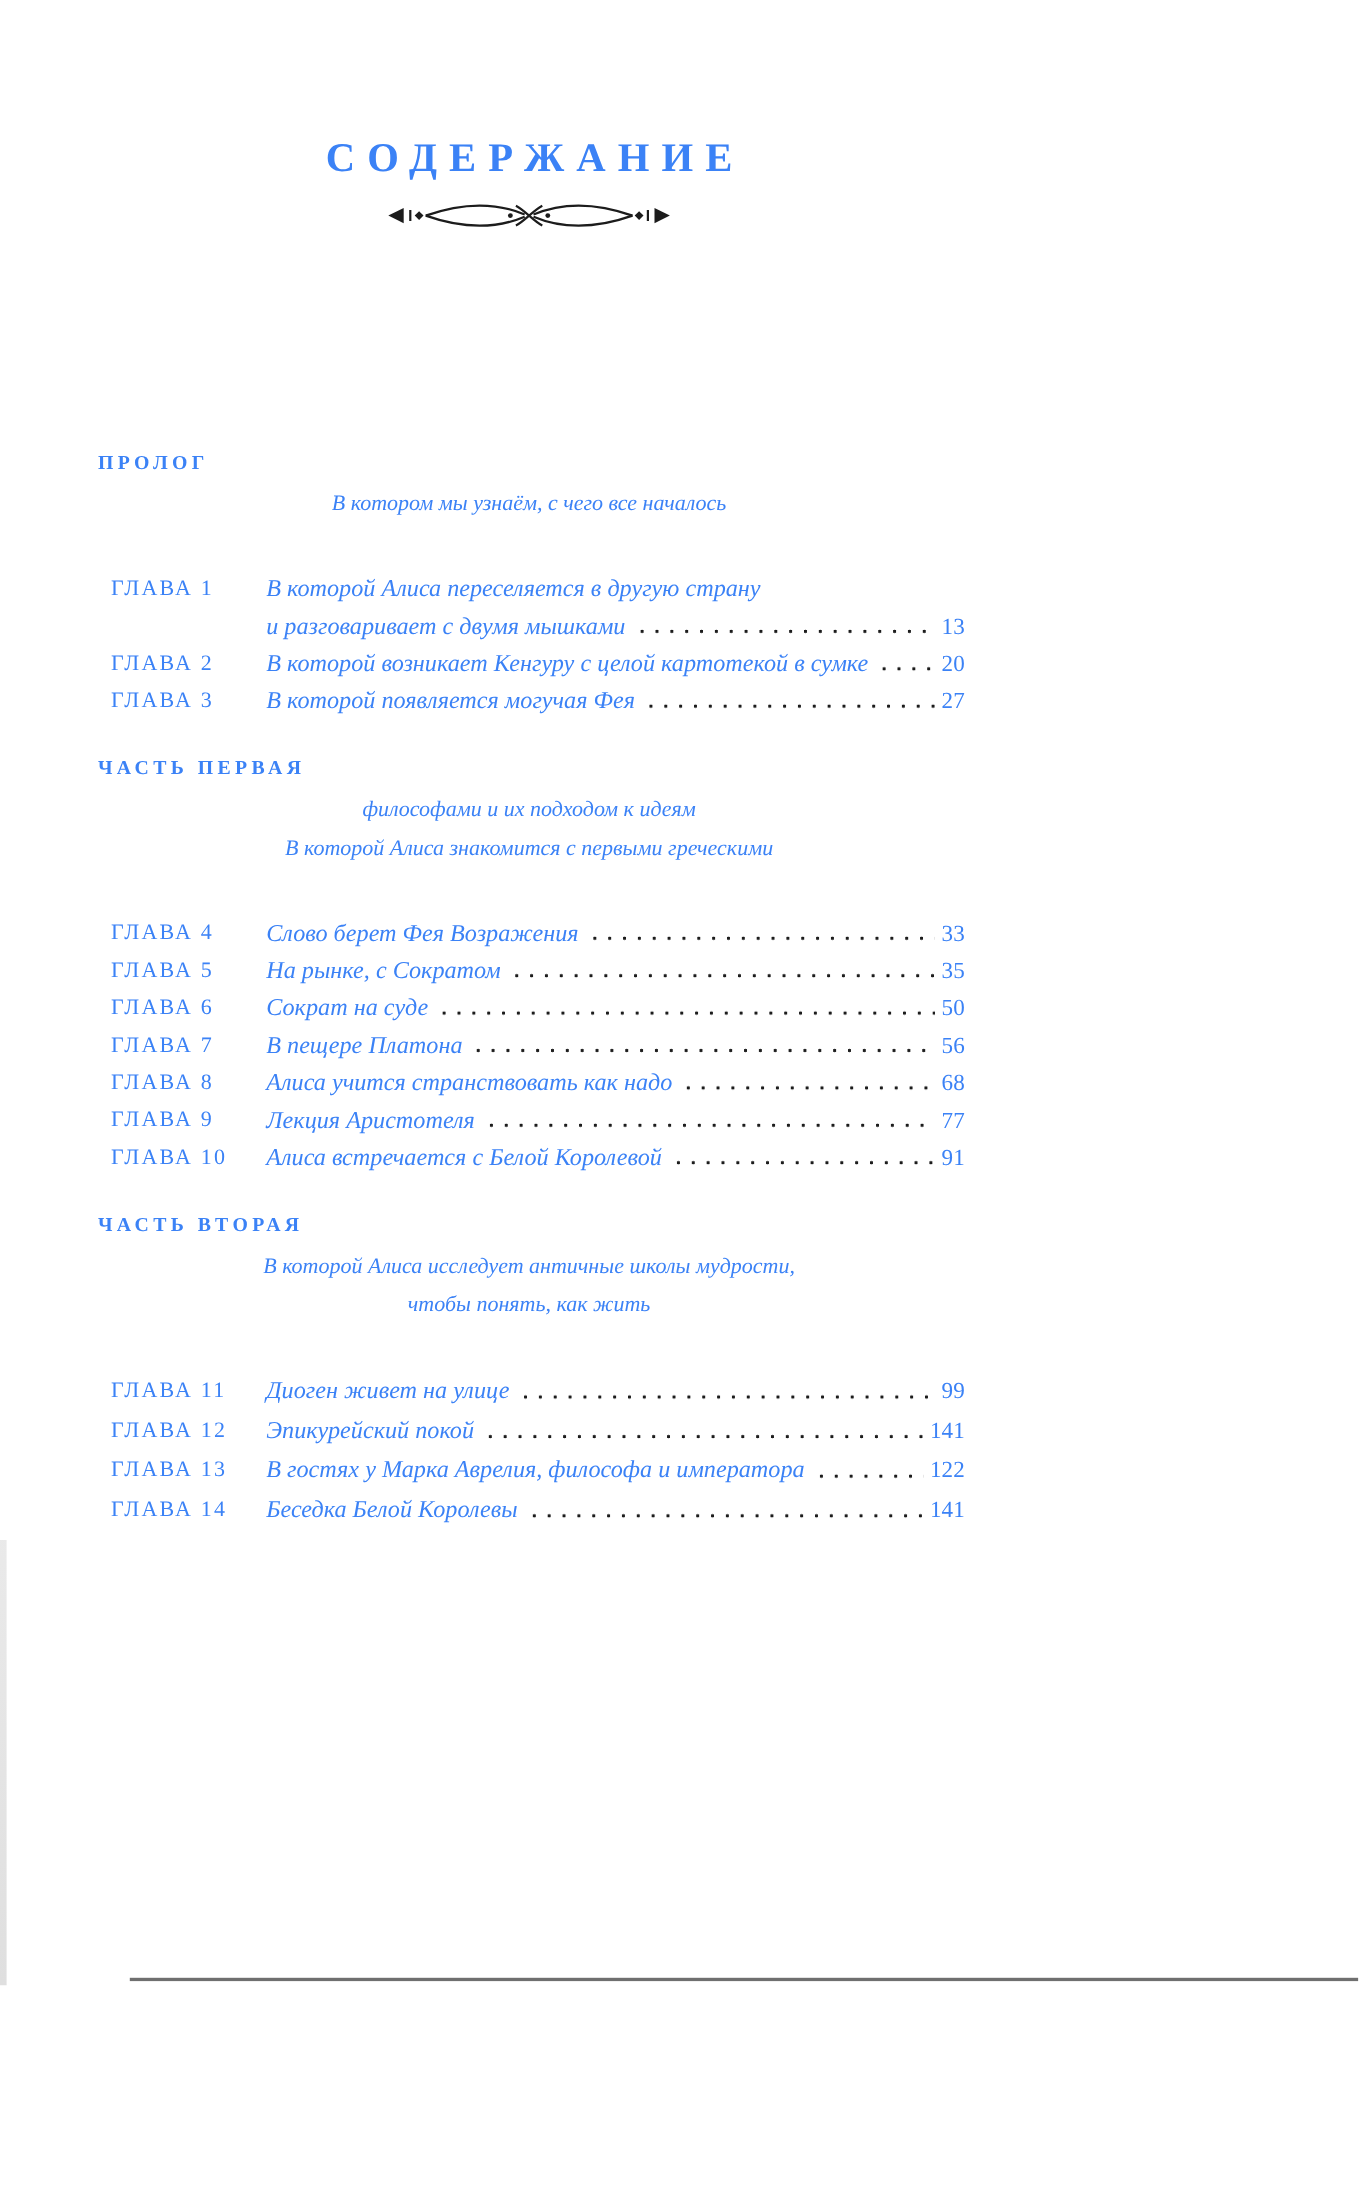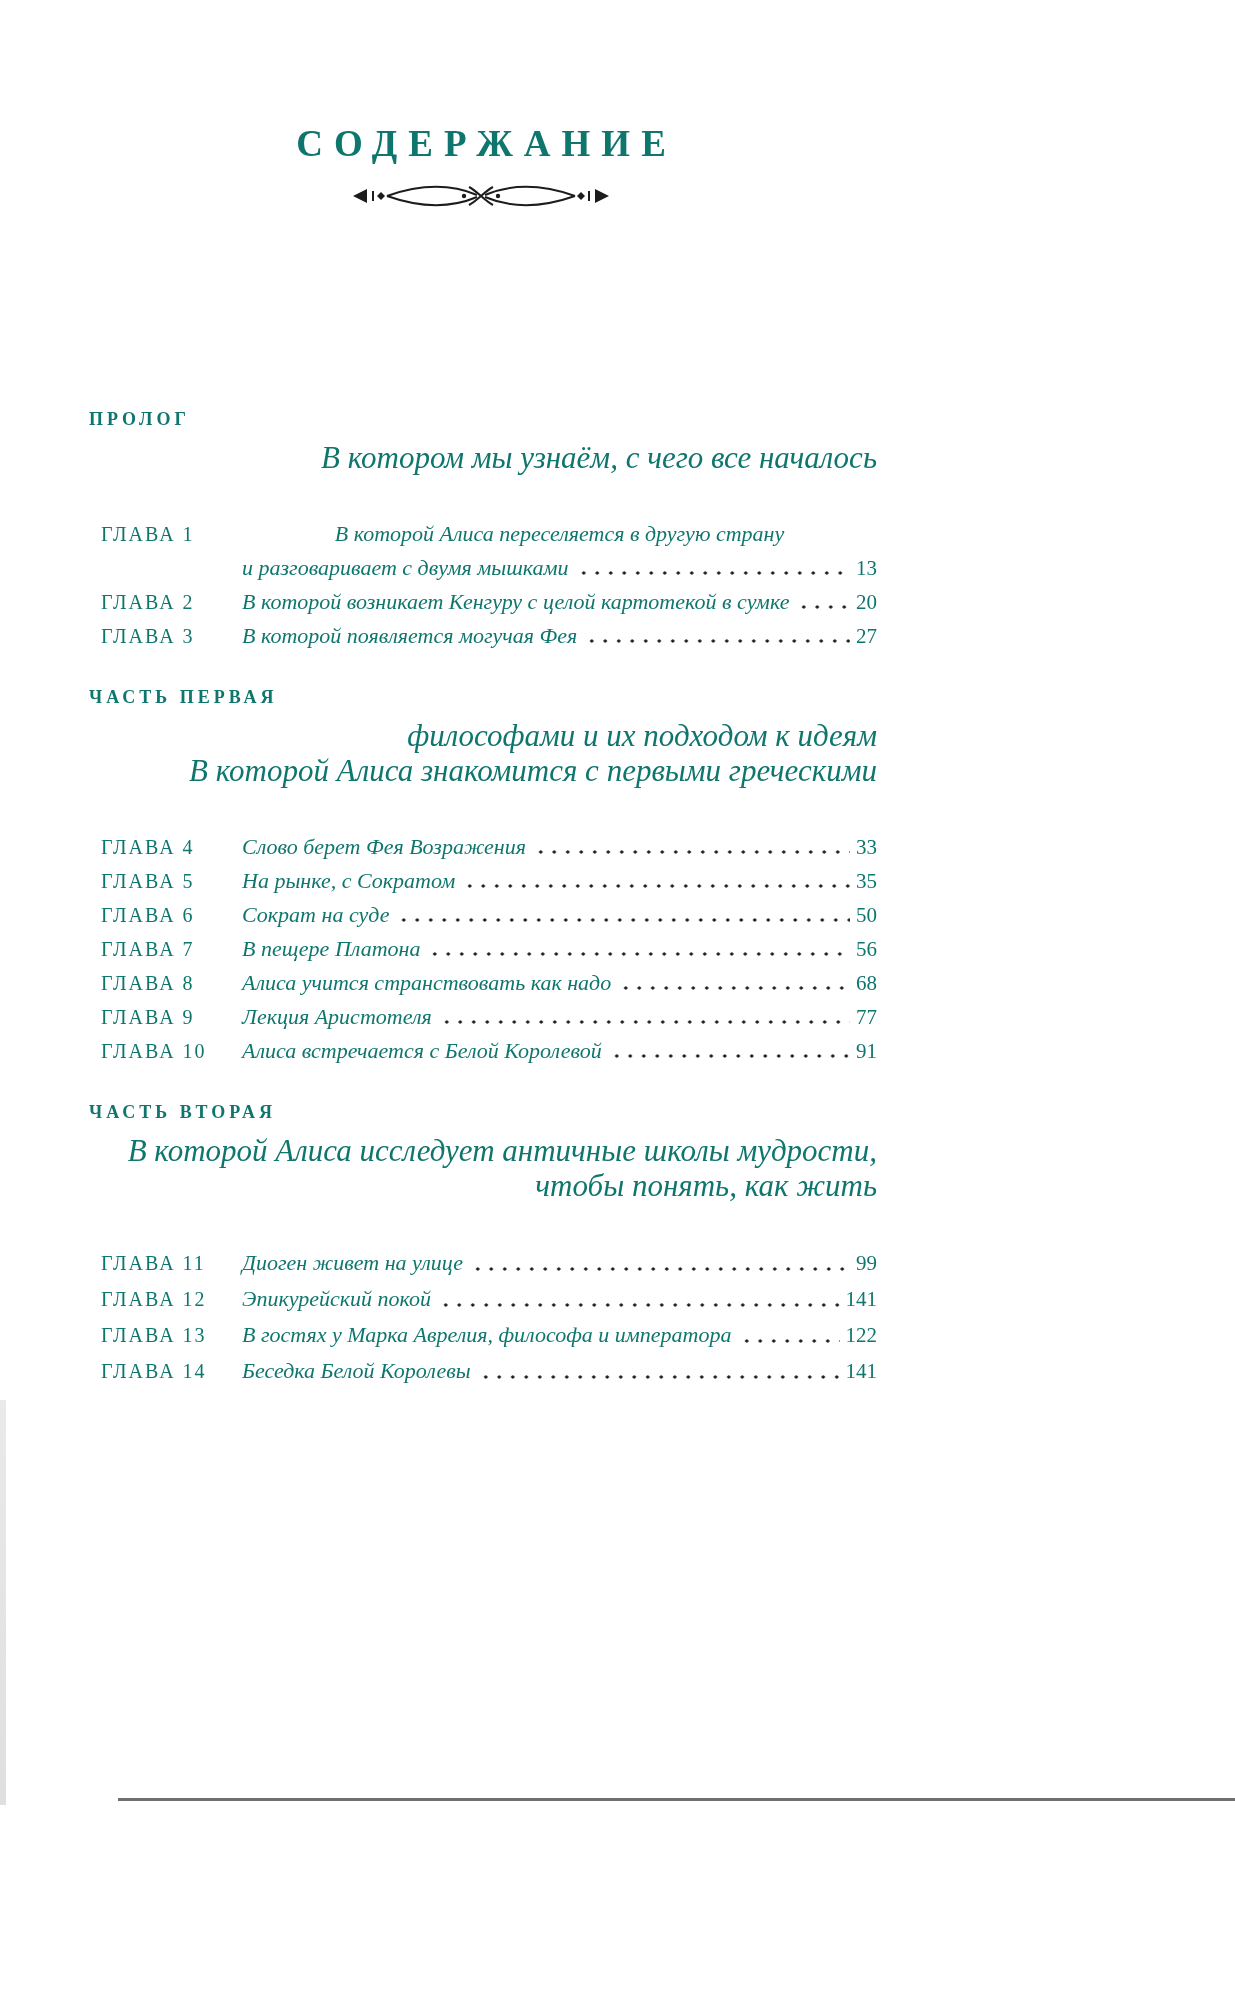--- a/index.html
+++ b/index.html
@@ -7,21 +7,21 @@
     padding: 0;
     background: #ffffff;
   }
   .page {
     position: relative;
     width: 1235px;
     height: 1805px;
     background: #ffffff;
     overflow: hidden;
     font-family: "Liberation Serif", serif;
-    color: #0f766e;
+    color: #3b82f6;
   }
   .content {
     position: absolute;
     left: 85px;
     top: 0;
     width: 792px;
   }
   .toc-title {
     margin: 0;
     padding-top: 122px;
@@ -41,23 +41,23 @@
   .section-heading {
     margin: 0;
     text-align: left;
     font-size: 18px;
     font-weight: 700;
     letter-spacing: 4px;
     text-indent: 4px;
   }
   .section-subtitle {
     margin-top: 10px;
-    text-align: right;
+    text-align: center;
     font-style: italic;
-    font-size: 31px;
+    font-size: 20px;
     line-height: 35px;
   }
   .entries { margin-top: 42px; }
   .entry {
     display: flex;
     align-items: flex-start;
     margin-left: 16px;
   }
   .entry-label {
     flex: none;
@@ -68,21 +68,20 @@
   }
   #sections > section:nth-of-type(3) .entry-label { line-height: 36px; }
   .entry-body {
     flex: 1;
     font-style: italic;
     font-size: 22px;
   }
   .entry-line {
     display: flex;
     line-height: 34px;
-    justify-content: center;
   }
   #sections > section:nth-of-type(3) .entry-line { line-height: 36px; }
   .entry-text { white-space: nowrap; }
   .dots {
     flex: 1 1 auto;
     margin: 0 6px 0 8px;
     background-image: radial-gradient(circle, #1c1c1c 1.4px, transparent 1.8px);
     background-size: 13.5px 6px;
     background-repeat: repeat-x;
     background-position: left calc(100% - 9px);

